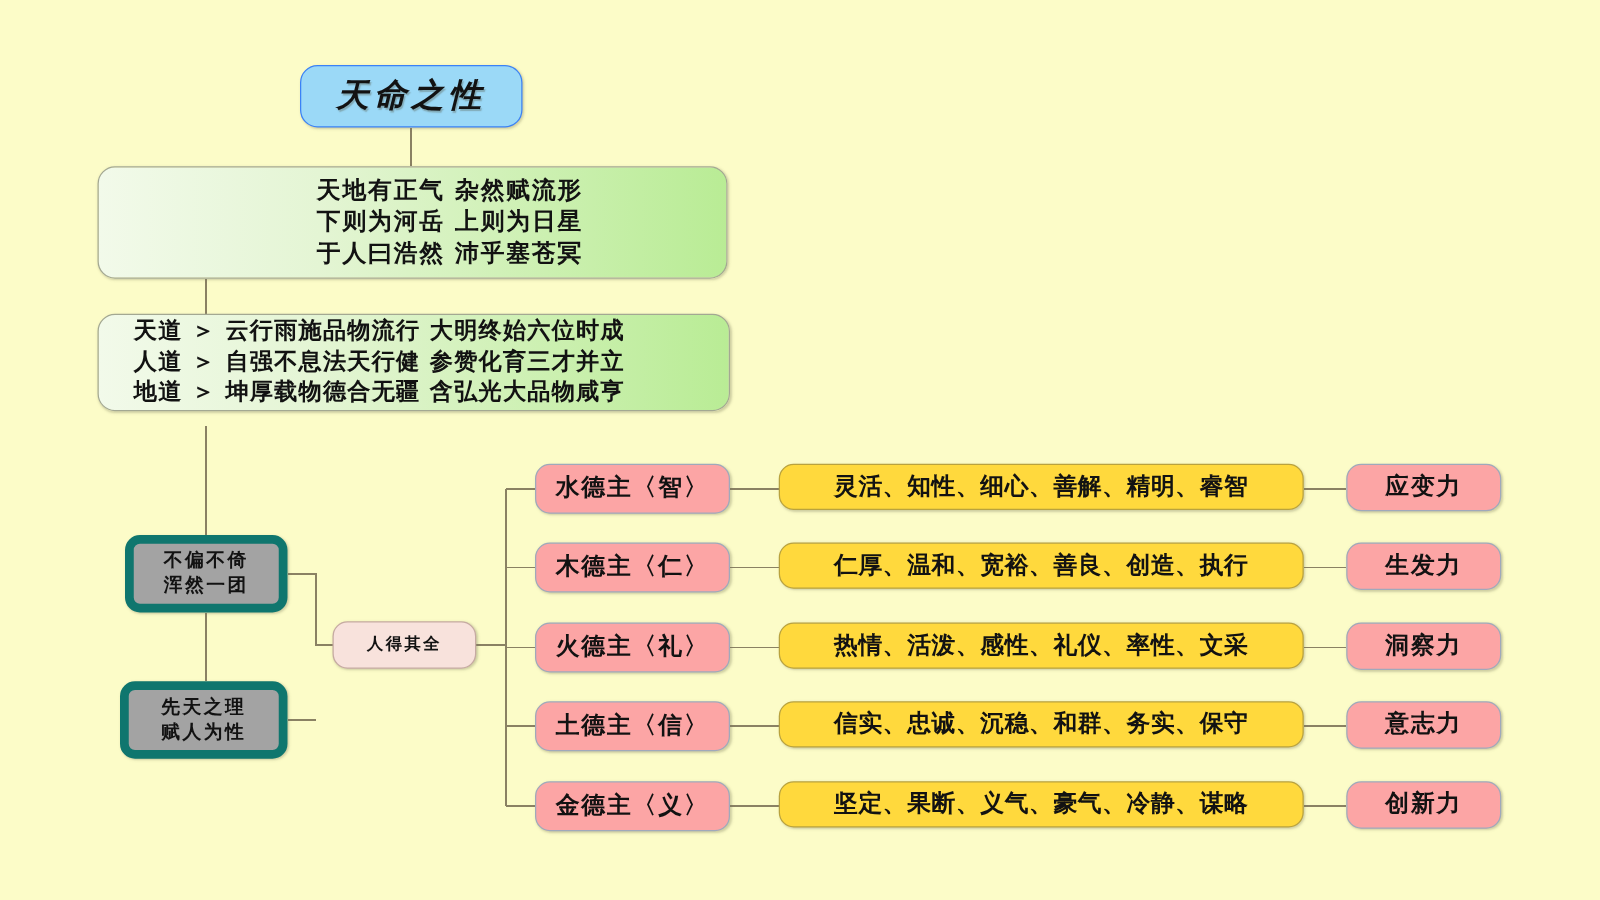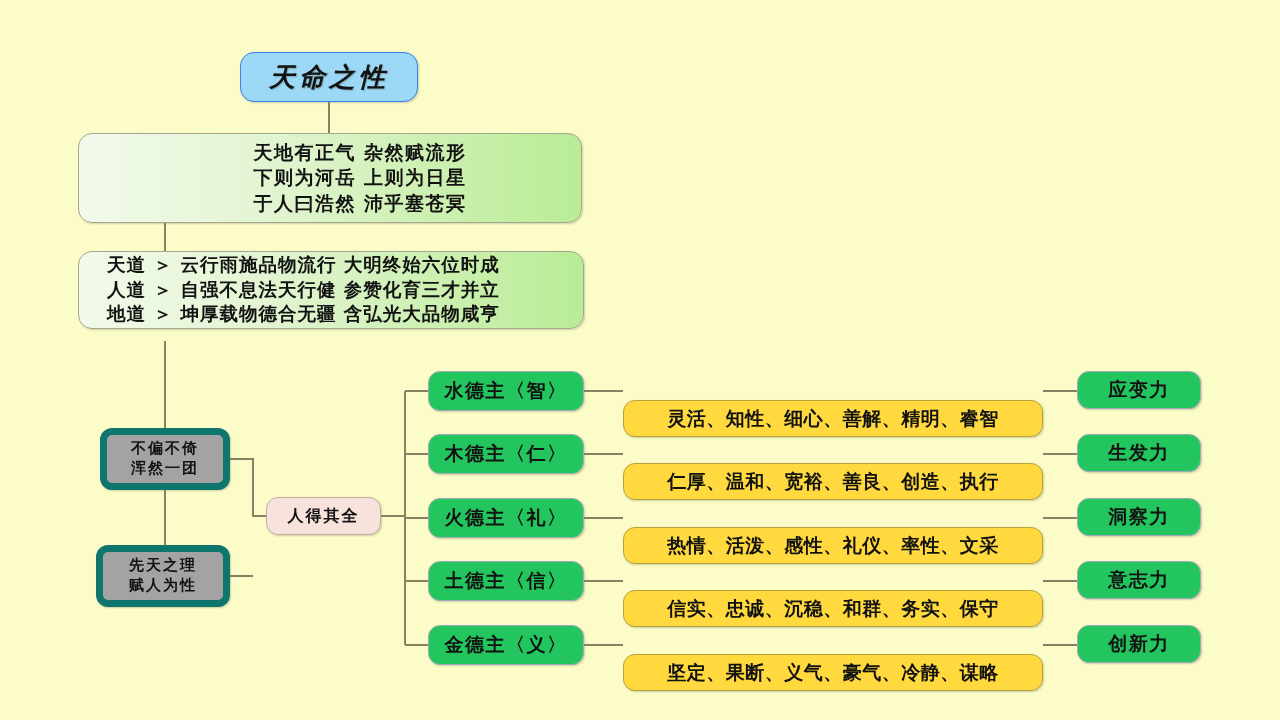--- a/index.html
+++ b/index.html
@@ -106,43 +106,42 @@
     height: 62px;
   }
   
   #whole-node {
     left: 266px;
     top: 497px;
     width: 115px;
     height: 38px;
     background: #f8e2dc;
     border: 1px solid #c6aaa2;
-    font-size: 16px;
+    font-size: 13px;
     letter-spacing: 2px;
   }
 
   
   .node-blue {
-    background: #22c55e;
+    background: #fca5a5;
     border: 1px solid #9fa9bb;
     font-size: 19px;
     letter-spacing: 1.5px;
   }
   .col-element {
     left: 428px;
     width: 156px;
     height: 40px;
   }
   
   .node-yellow {
     background: #ffd93d;
     border: 1px solid #b9a23e;
     font-size: 19px;
     letter-spacing: 0.5px;
-    margin-top: 29px;
   }
   .col-traits {
     left: 623px;
     width: 420px;
     height: 37px;
   }
   
   .col-power {
     left: 1077px;
     width: 124px;

